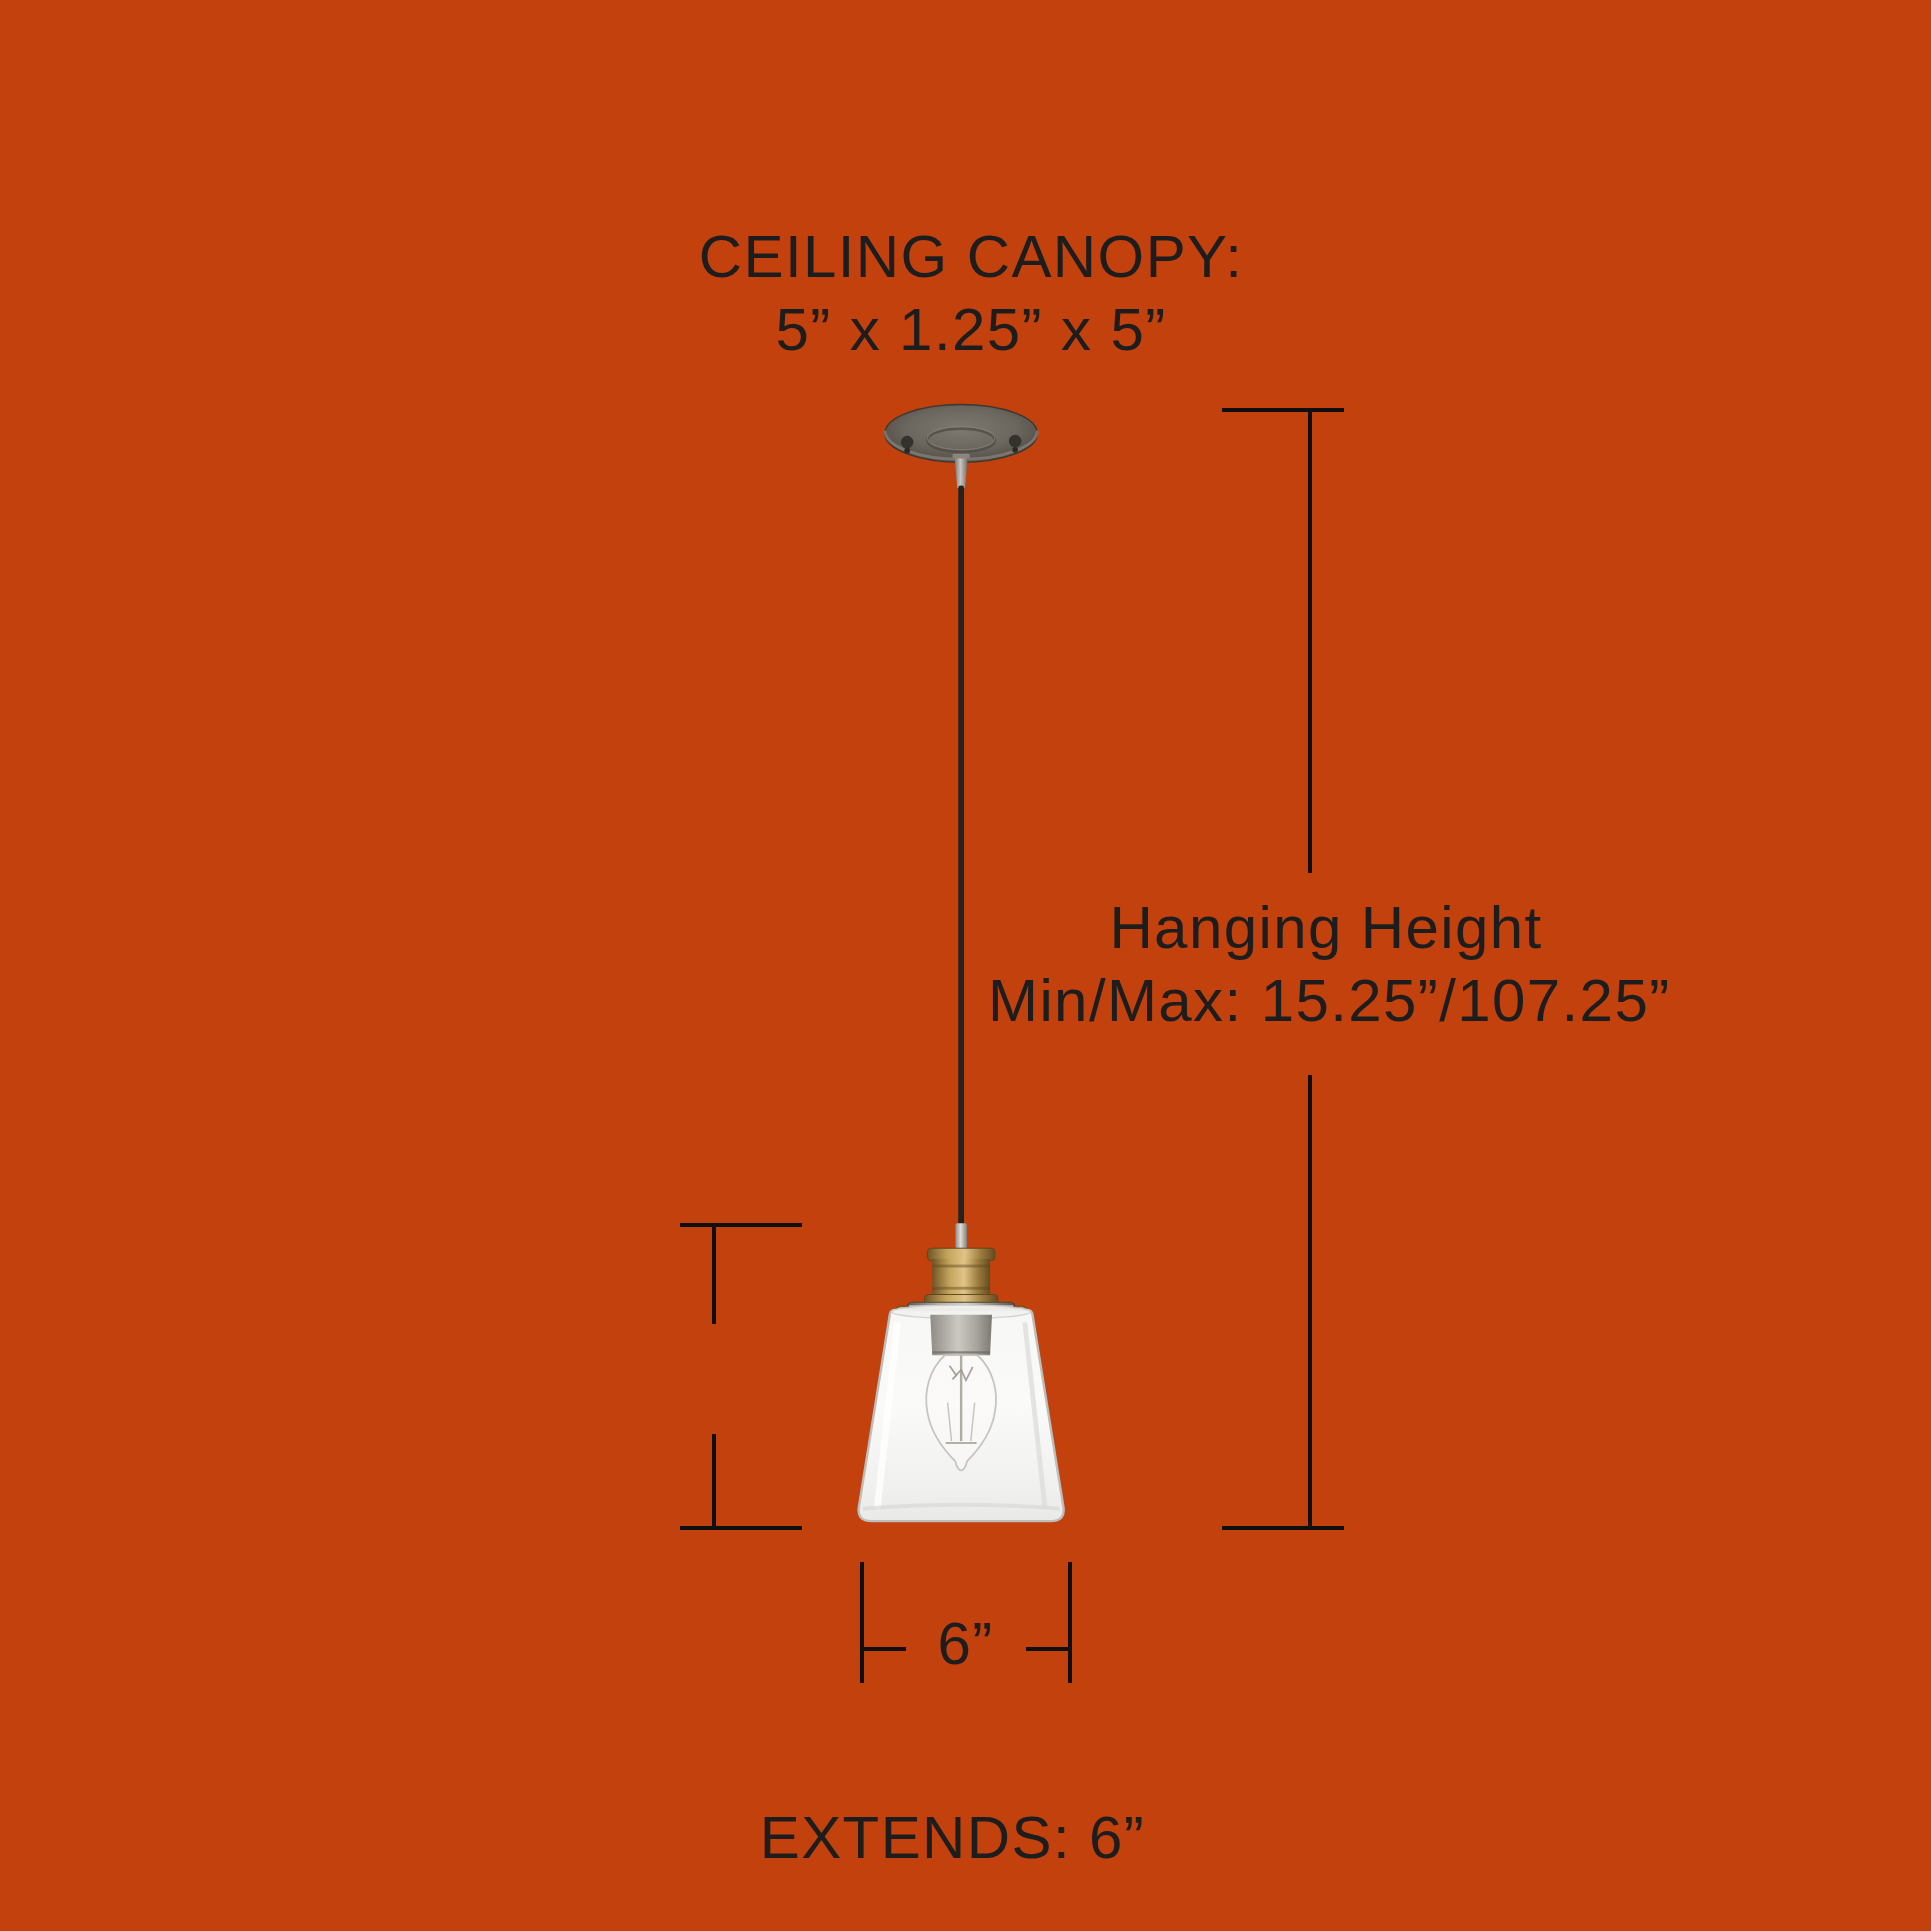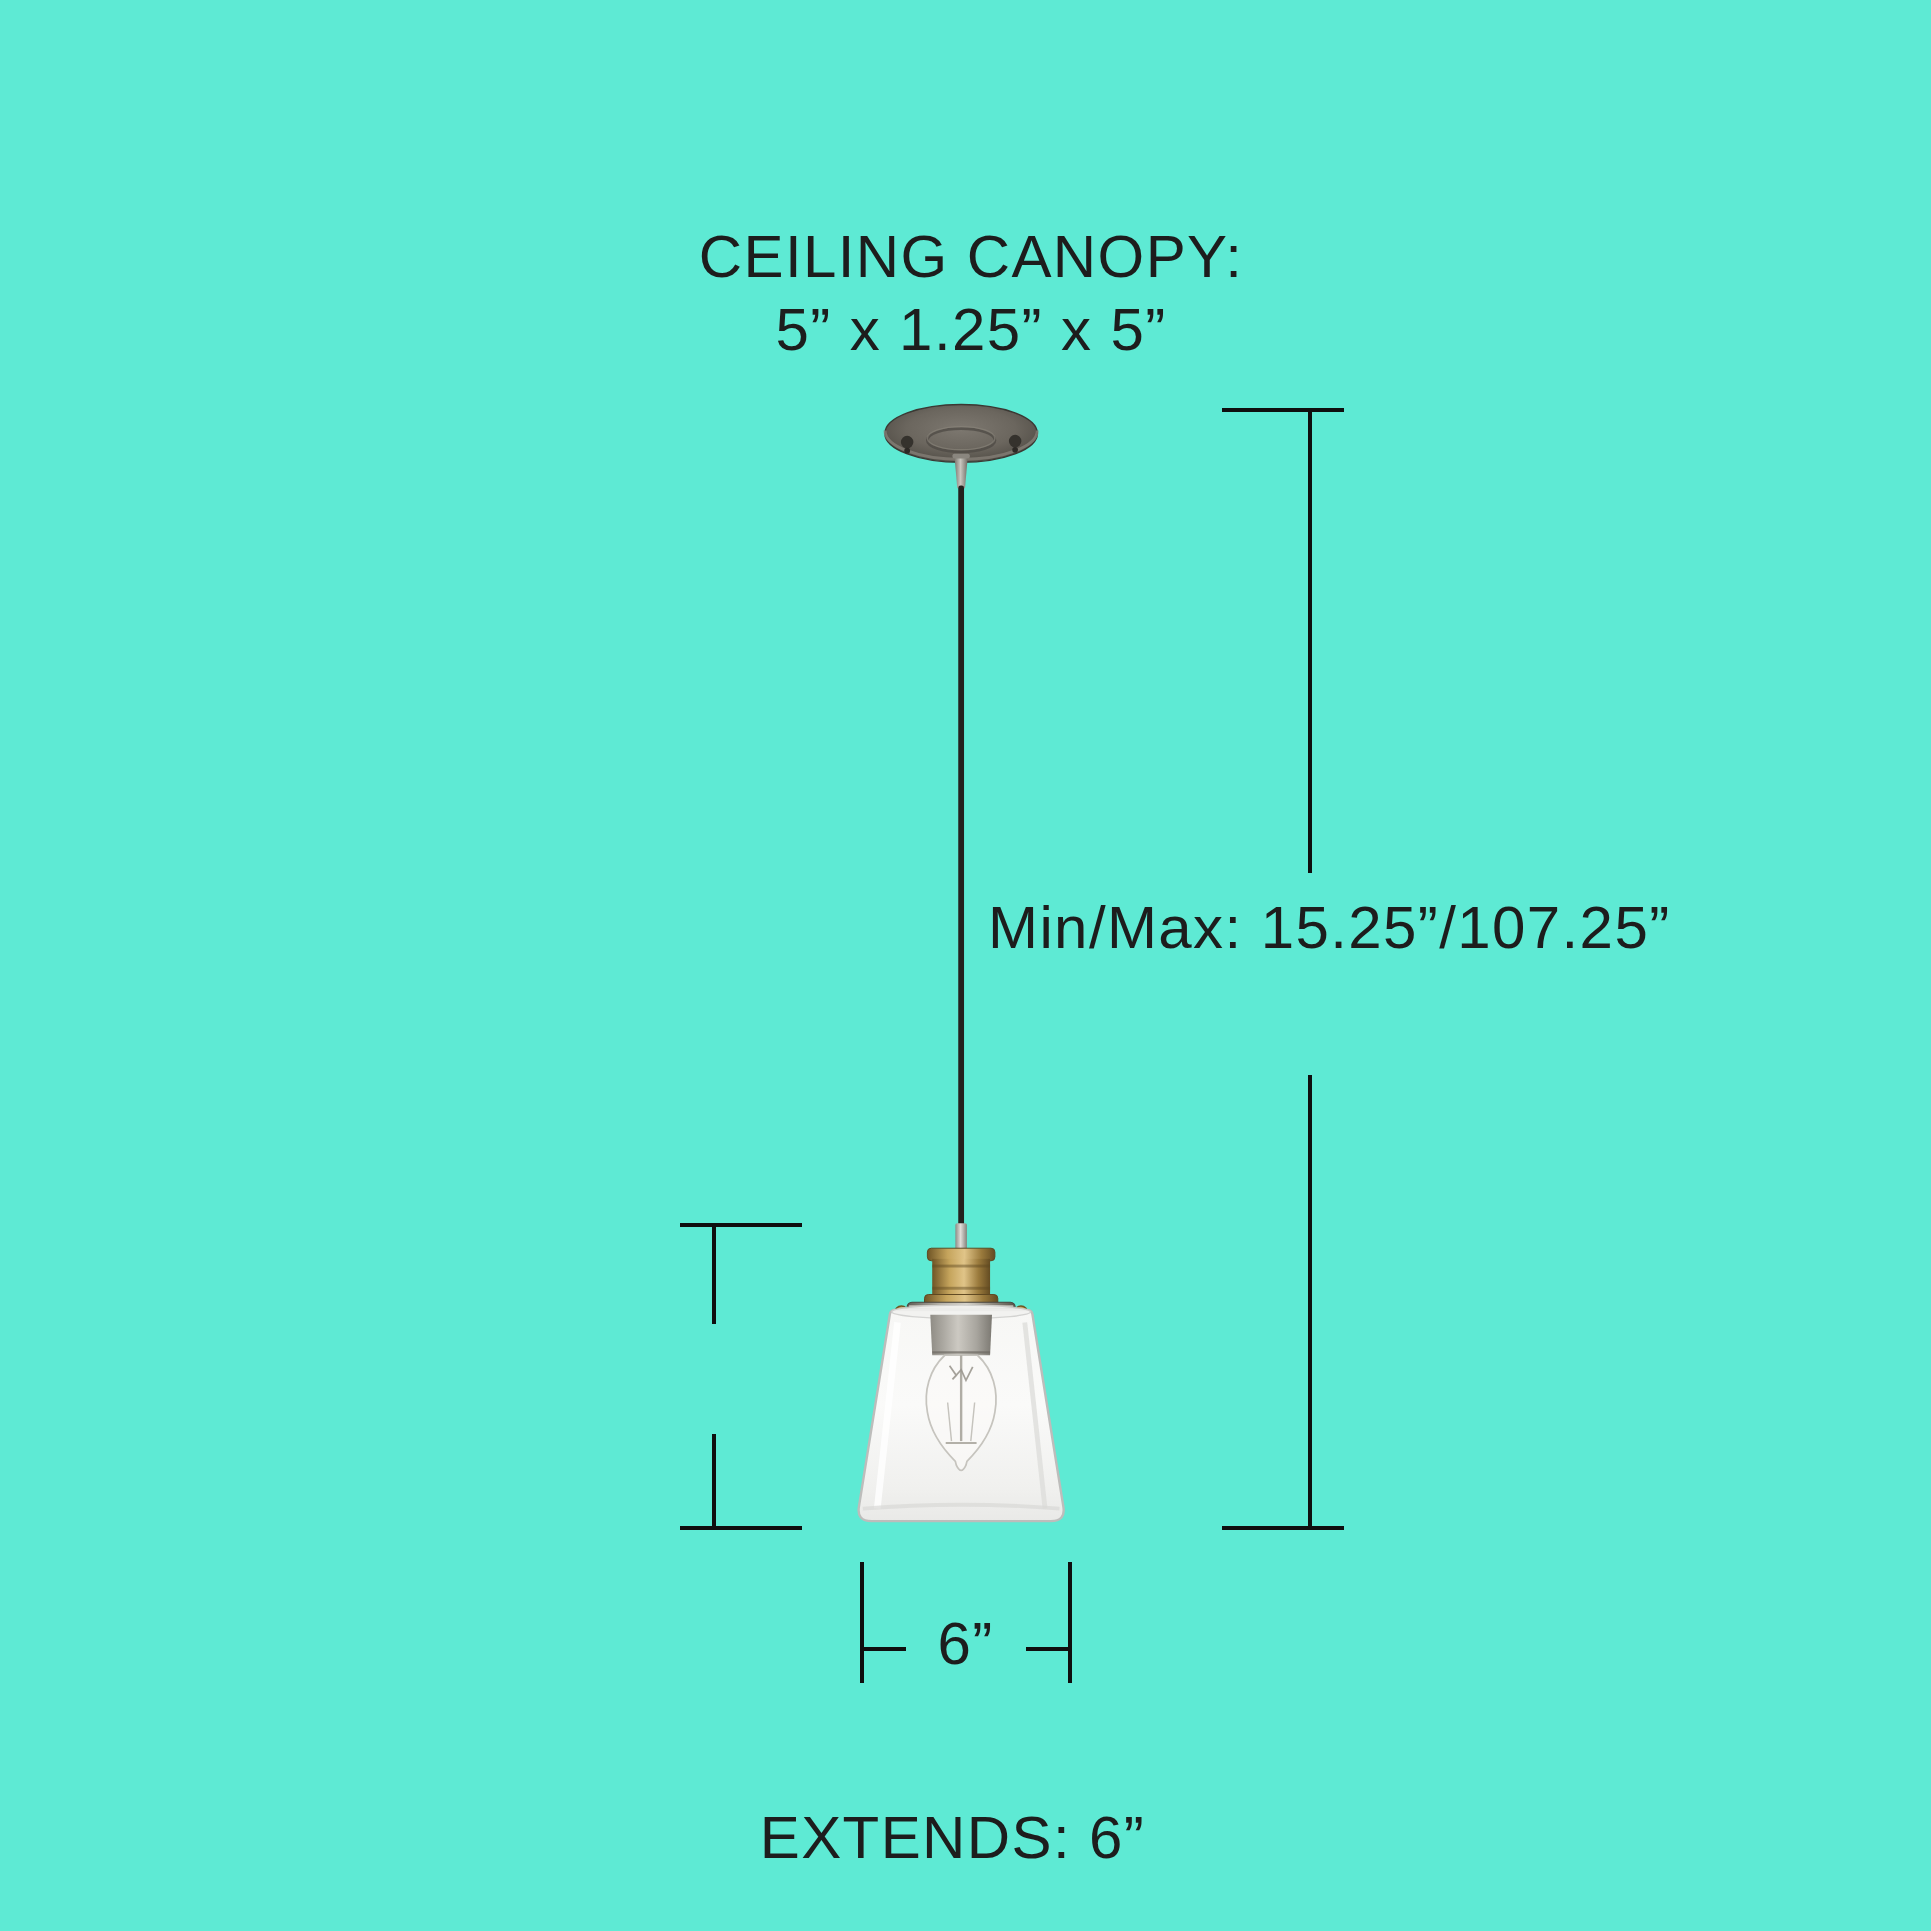--- a/index.html
+++ b/index.html
@@ -1,19 +1,19 @@
 <!DOCTYPE html>
 <html><head>
 <meta charset="utf-8">
 <style>
   html,body{margin:0;padding:0;background:#ffffff;}
   .stage{
     position:relative;
     width:1931px;height:1931px;
-    background:#5eead4;
+    background:#c2410c;
     font-family:"Liberation Sans", sans-serif;
     color:#1d1d1d;
     overflow:hidden;
   }
   .label{
     position:absolute;
     text-align:center;
     font-size:60px;
     line-height:73px;
     letter-spacing:1.4px;
@@ -141,20 +141,21 @@
       <line x1="120" y1="1090" x2="152" y2="1090" stroke="#b0ada5" stroke-width="2"></line>
       <line x1="126" y1="1088" x2="122" y2="1048" stroke="#b0ada5" stroke-width="1.5" opacity="0.7"></line>
       <line x1="146" y1="1088" x2="150" y2="1048" stroke="#b0ada5" stroke-width="1.5" opacity="0.7"></line>
       <polyline points="124,1010 131,1020 127,1024 136,1014 141,1025 148,1011" fill="none" stroke="#9b978f" stroke-width="1.8" opacity="0.9"></polyline>
     </g>
   </svg>
 
   <div class="dim" style="left:1222px;top:408px;width:122px;height:3.9px;"></div>
   <div class="dim" style="left:1308px;top:410px;width:3.9px;height:463px;"></div>
   <div class="label" style="left:988px;top:891px;width:676px;">
+    <div>Hanging Height</div>
     <div>Min/Max: 15.25”/107.25”</div>
   </div>
   <div class="dim" style="left:1308px;top:1075px;width:3.9px;height:454px;"></div>
   <div class="dim" style="left:1222px;top:1526px;width:122px;height:3.9px;"></div>
 
   <div class="dim" style="left:680px;top:1223px;width:122px;height:3.9px;"></div>
   <div class="dim" style="left:712px;top:1225px;width:3.9px;height:99px;"></div>
   <div class="dim" style="left:712px;top:1434px;width:3.9px;height:95px;"></div>
   <div class="dim" style="left:680px;top:1526px;width:122px;height:3.9px;"></div>
 

